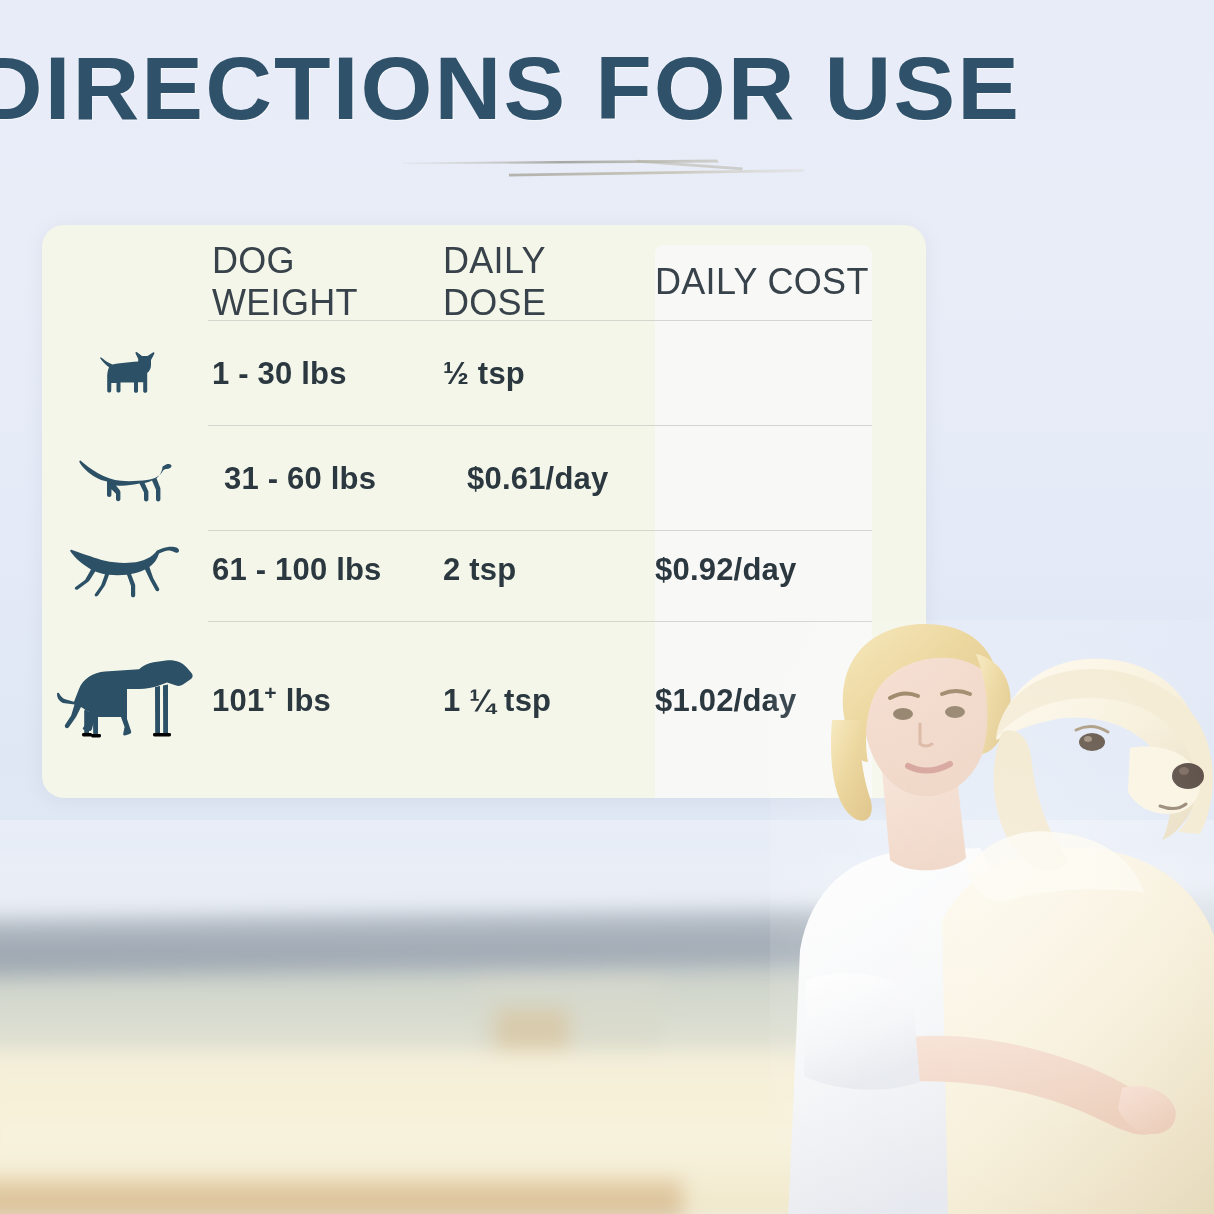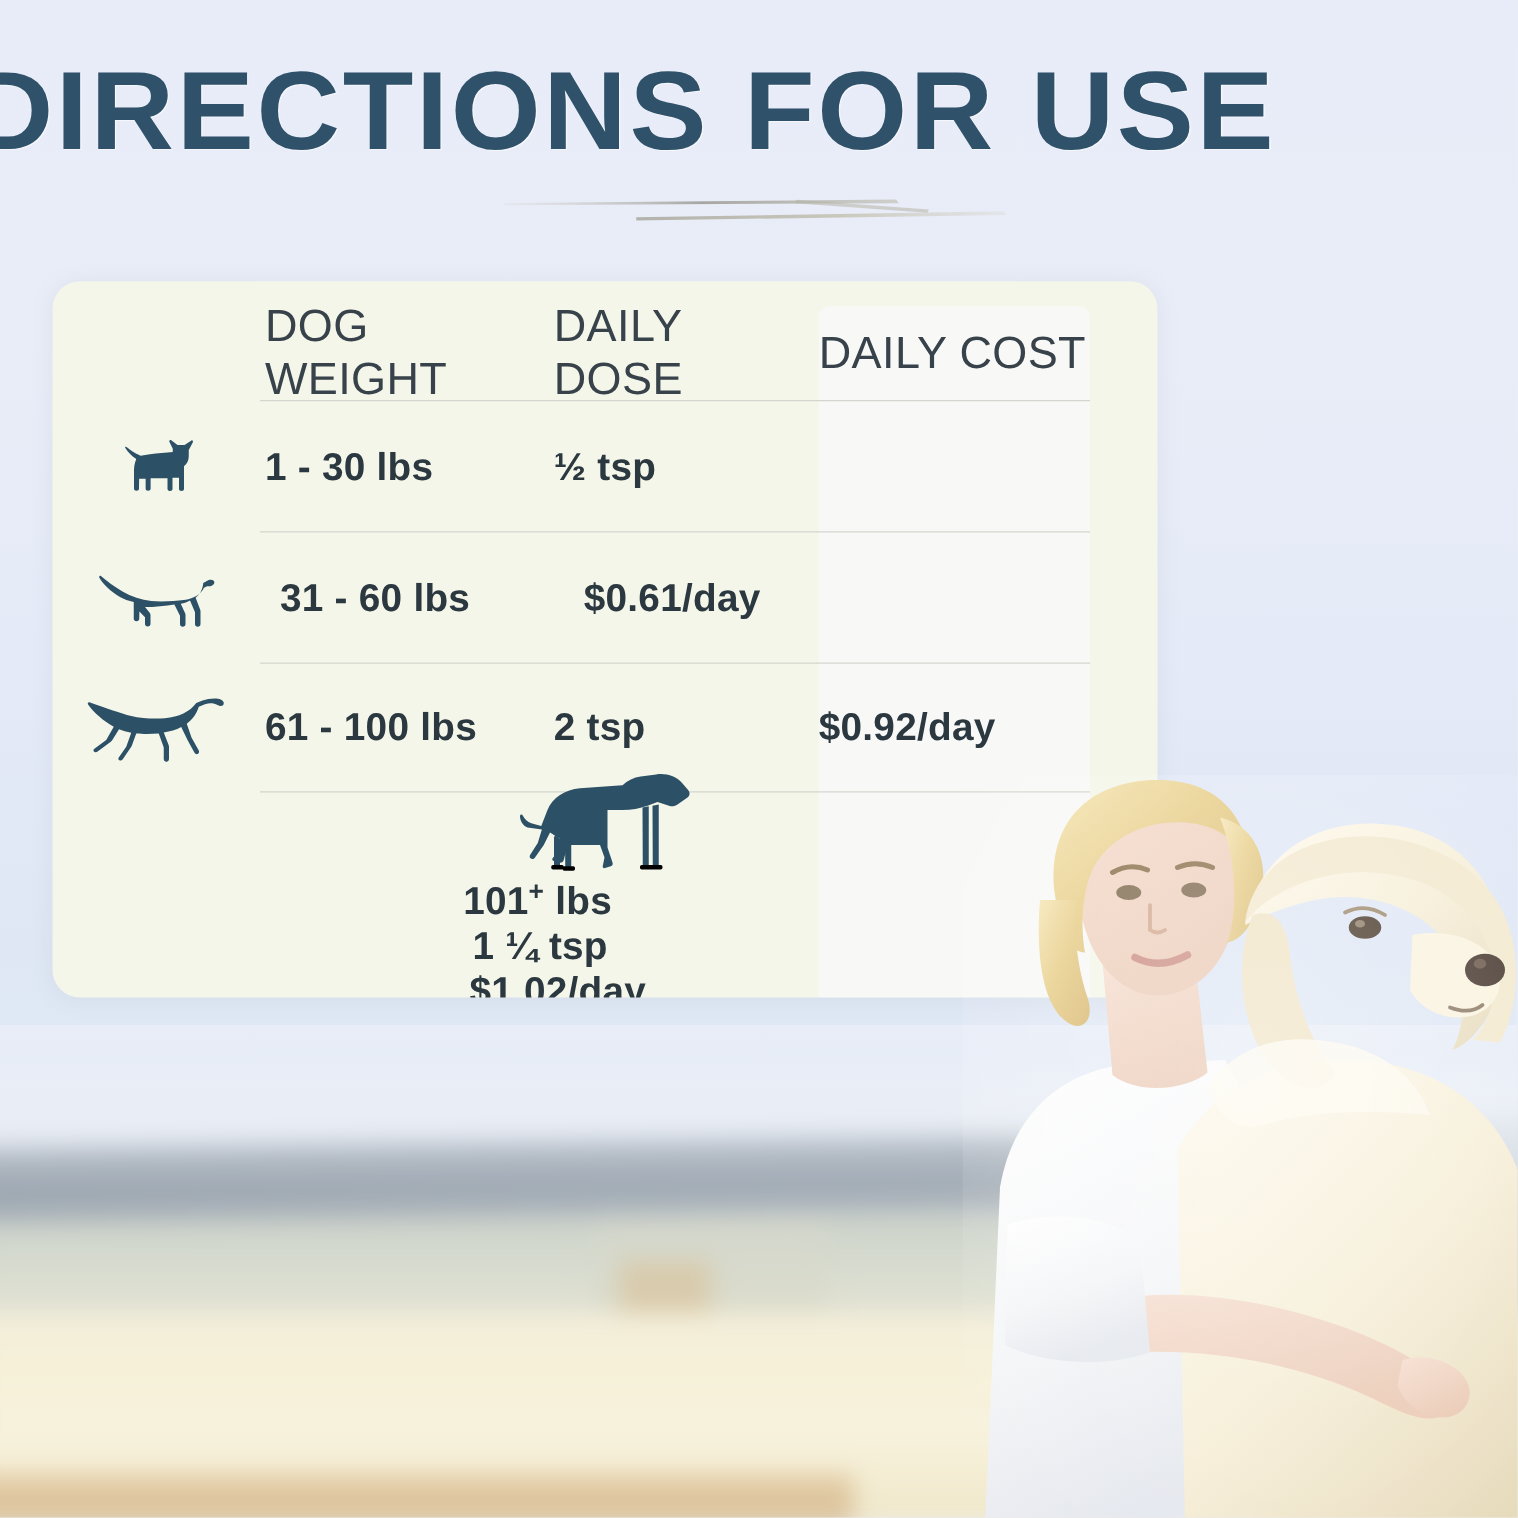--- a/index.html
+++ b/index.html
@@ -127,22 +127,22 @@
     align-items:center;
   }
   .trow .sep {
     position:absolute;
     left:166px; width:664px; bottom:0; height:1px;
     background:#d3d6ce;
   }
   #row-head { top:18px; height:78px; }
   #row-0 { top:96px;  height:105px; }
   #row-1 { top:201px; height:105px;gap:12px; }
-  #row-2 { top:304px; height:105px; }
-  #row-3 { top:393px; height:105px;flex-direction:column; }
+  #row-2 { top:292px; height:105px; }
+  #row-3 { top:423px; height:105px; }
 
   .c-icon   { width:166px; display:flex; align-items:center; justify-content:center; }
   .c-weight { width:235px; padding-left:4px; }
   .c-dose   { width:212px; }
   .c-cost   { width:217px; text-align:left; }
 
   .th {
     font-size:36px;
     color:#38424a;
     letter-spacing:.3px;

